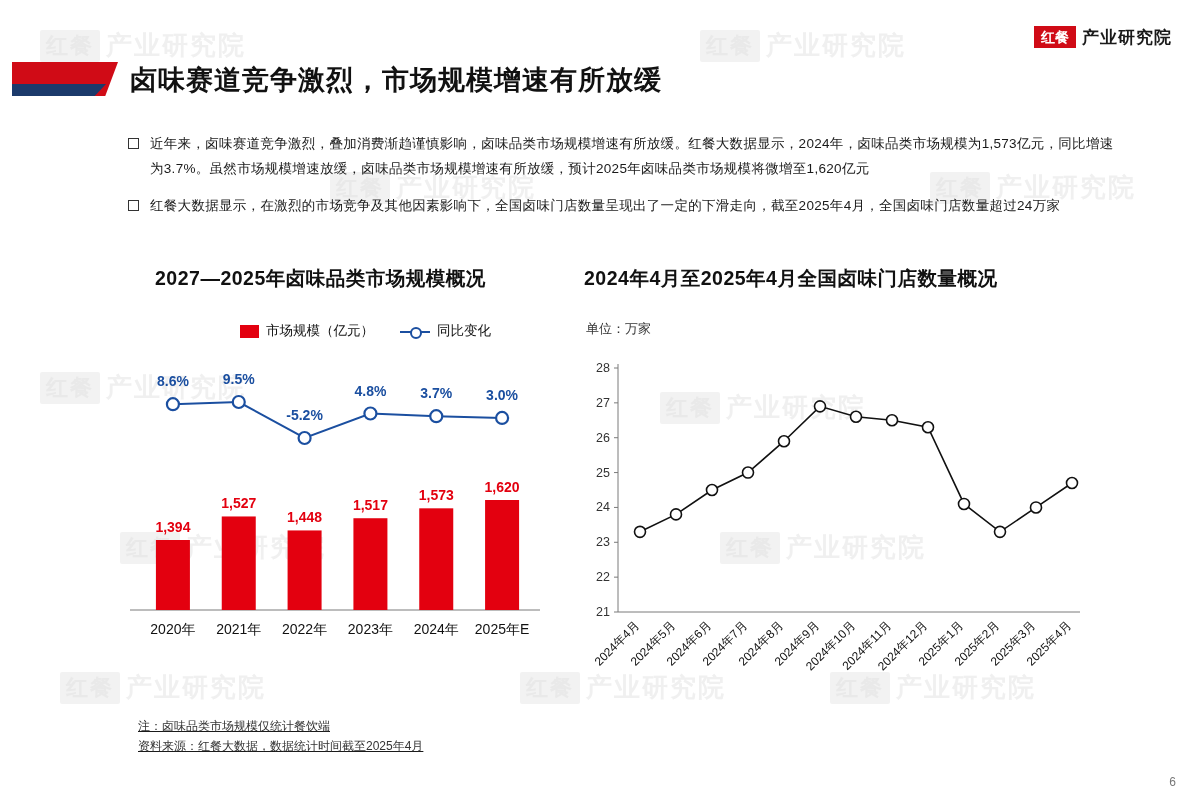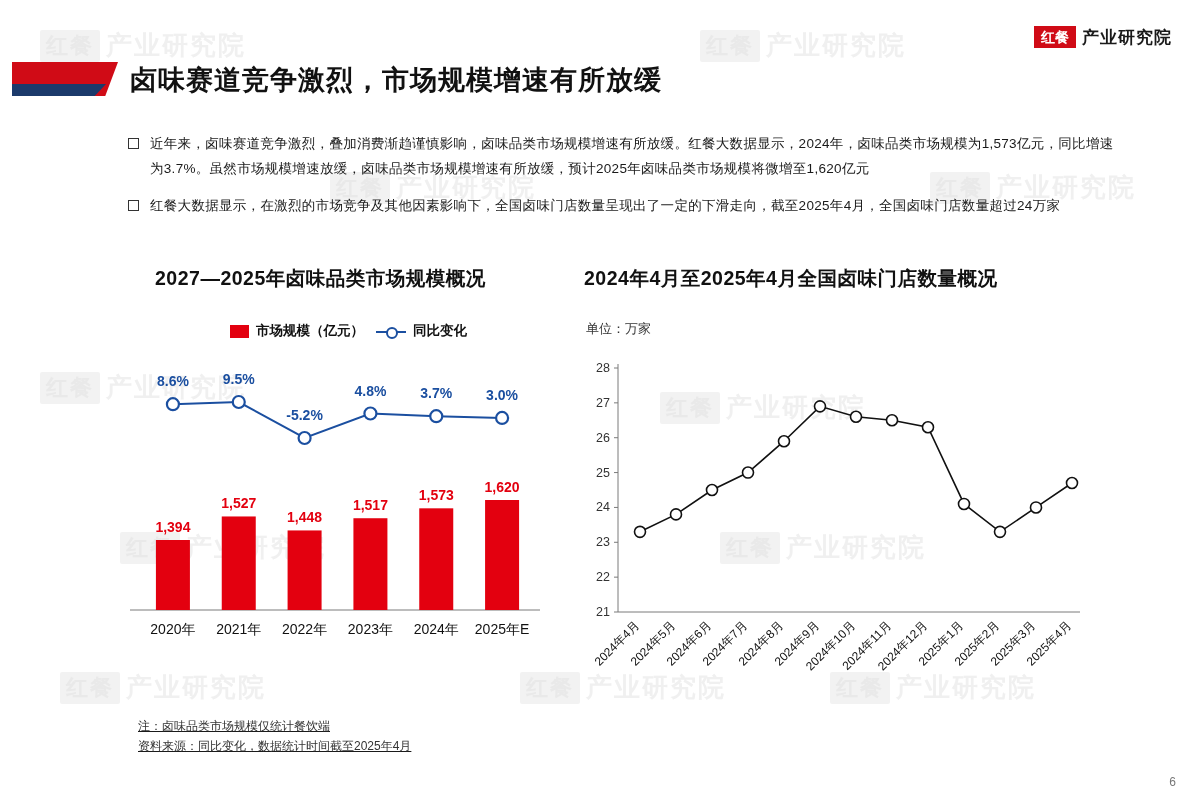--- a/index.html
+++ b/index.html
@@ -145,27 +145,26 @@
     font-weight: bold;
     color: #111111;
     letter-spacing: 0.5px;
     z-index: 4;
   }
   #title-left { left: 155px; top: 265px; }
   #title-right { left: 584px; top: 265px; }
 
   .legend {
     position: absolute;
-    left: 230px;
+    left: 240px;
     top: 322px;
     display: flex;
     align-items: center;
-    gap: 12px;
-    z-index: 4;
-    font-weight: bold;
+    gap: 26px;
+    z-index: 4;
   }
   .legend-item {
     display: flex;
     align-items: center;
     font-size: 13.5px;
     color: #111;
   }
   .legend-swatch-bar {
     width: 19px; height: 13px;
     background: #e3000f;
@@ -436,18 +435,18 @@
         <circle cx="358" cy="77.25714285714284" r="5.5" fill="#ffffff" stroke="#111111" stroke-width="1.6"></circle>
         <circle cx="394" cy="153.9428571428571" r="5.5" fill="#ffffff" stroke="#111111" stroke-width="1.6"></circle>
         <circle cx="430" cy="181.82857142857142" r="5.5" fill="#ffffff" stroke="#111111" stroke-width="1.6"></circle>
         <circle cx="466" cy="157.42857142857144" r="5.5" fill="#ffffff" stroke="#111111" stroke-width="1.6"></circle>
         <circle cx="502" cy="133.02857142857147" r="5.5" fill="#ffffff" stroke="#111111" stroke-width="1.6"></circle>
       </g>
   </svg>
 
   <div class="notes">
     <div class="note-line">注：卤味品类市场规模仅统计餐饮端</div>
-    <div class="note-line">资料来源：同比变化，数据统计时间截至2025年4月</div>
+    <div class="note-line">资料来源：红餐大数据，数据统计时间截至2025年4月</div>
   </div>
 
   <div class="page-number">6</div>
 
 </div>
 
 </body></html>

